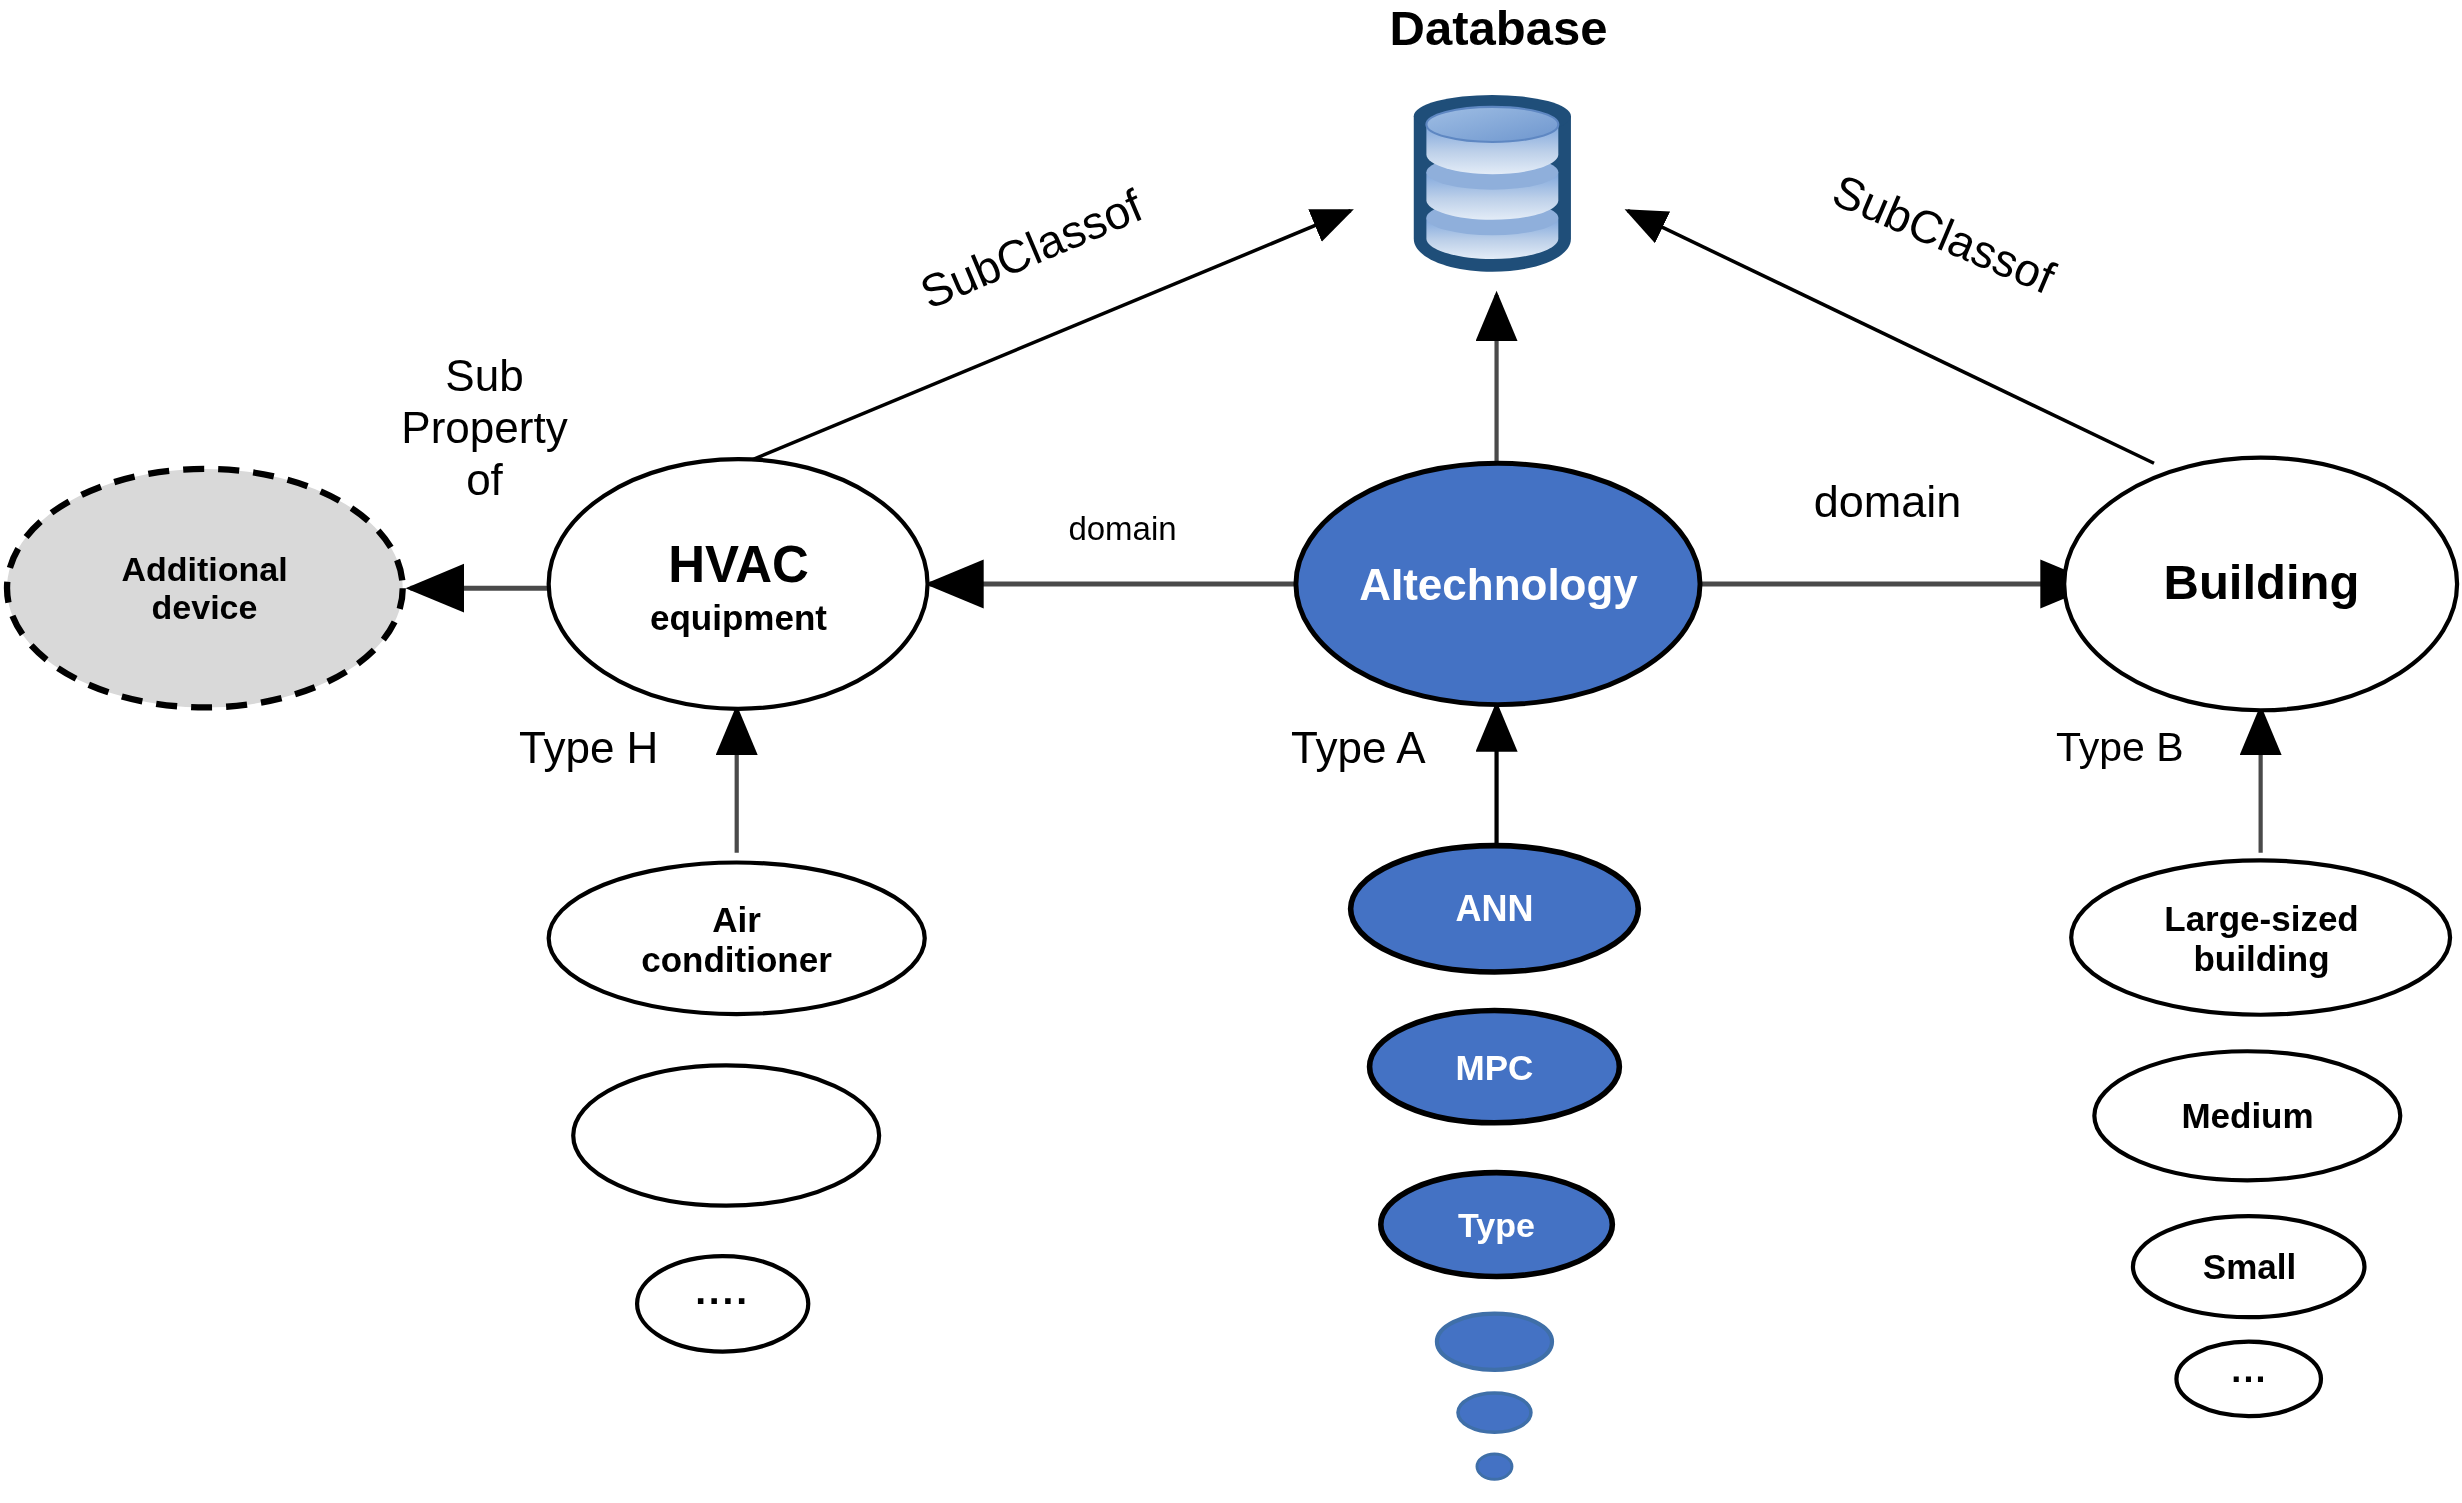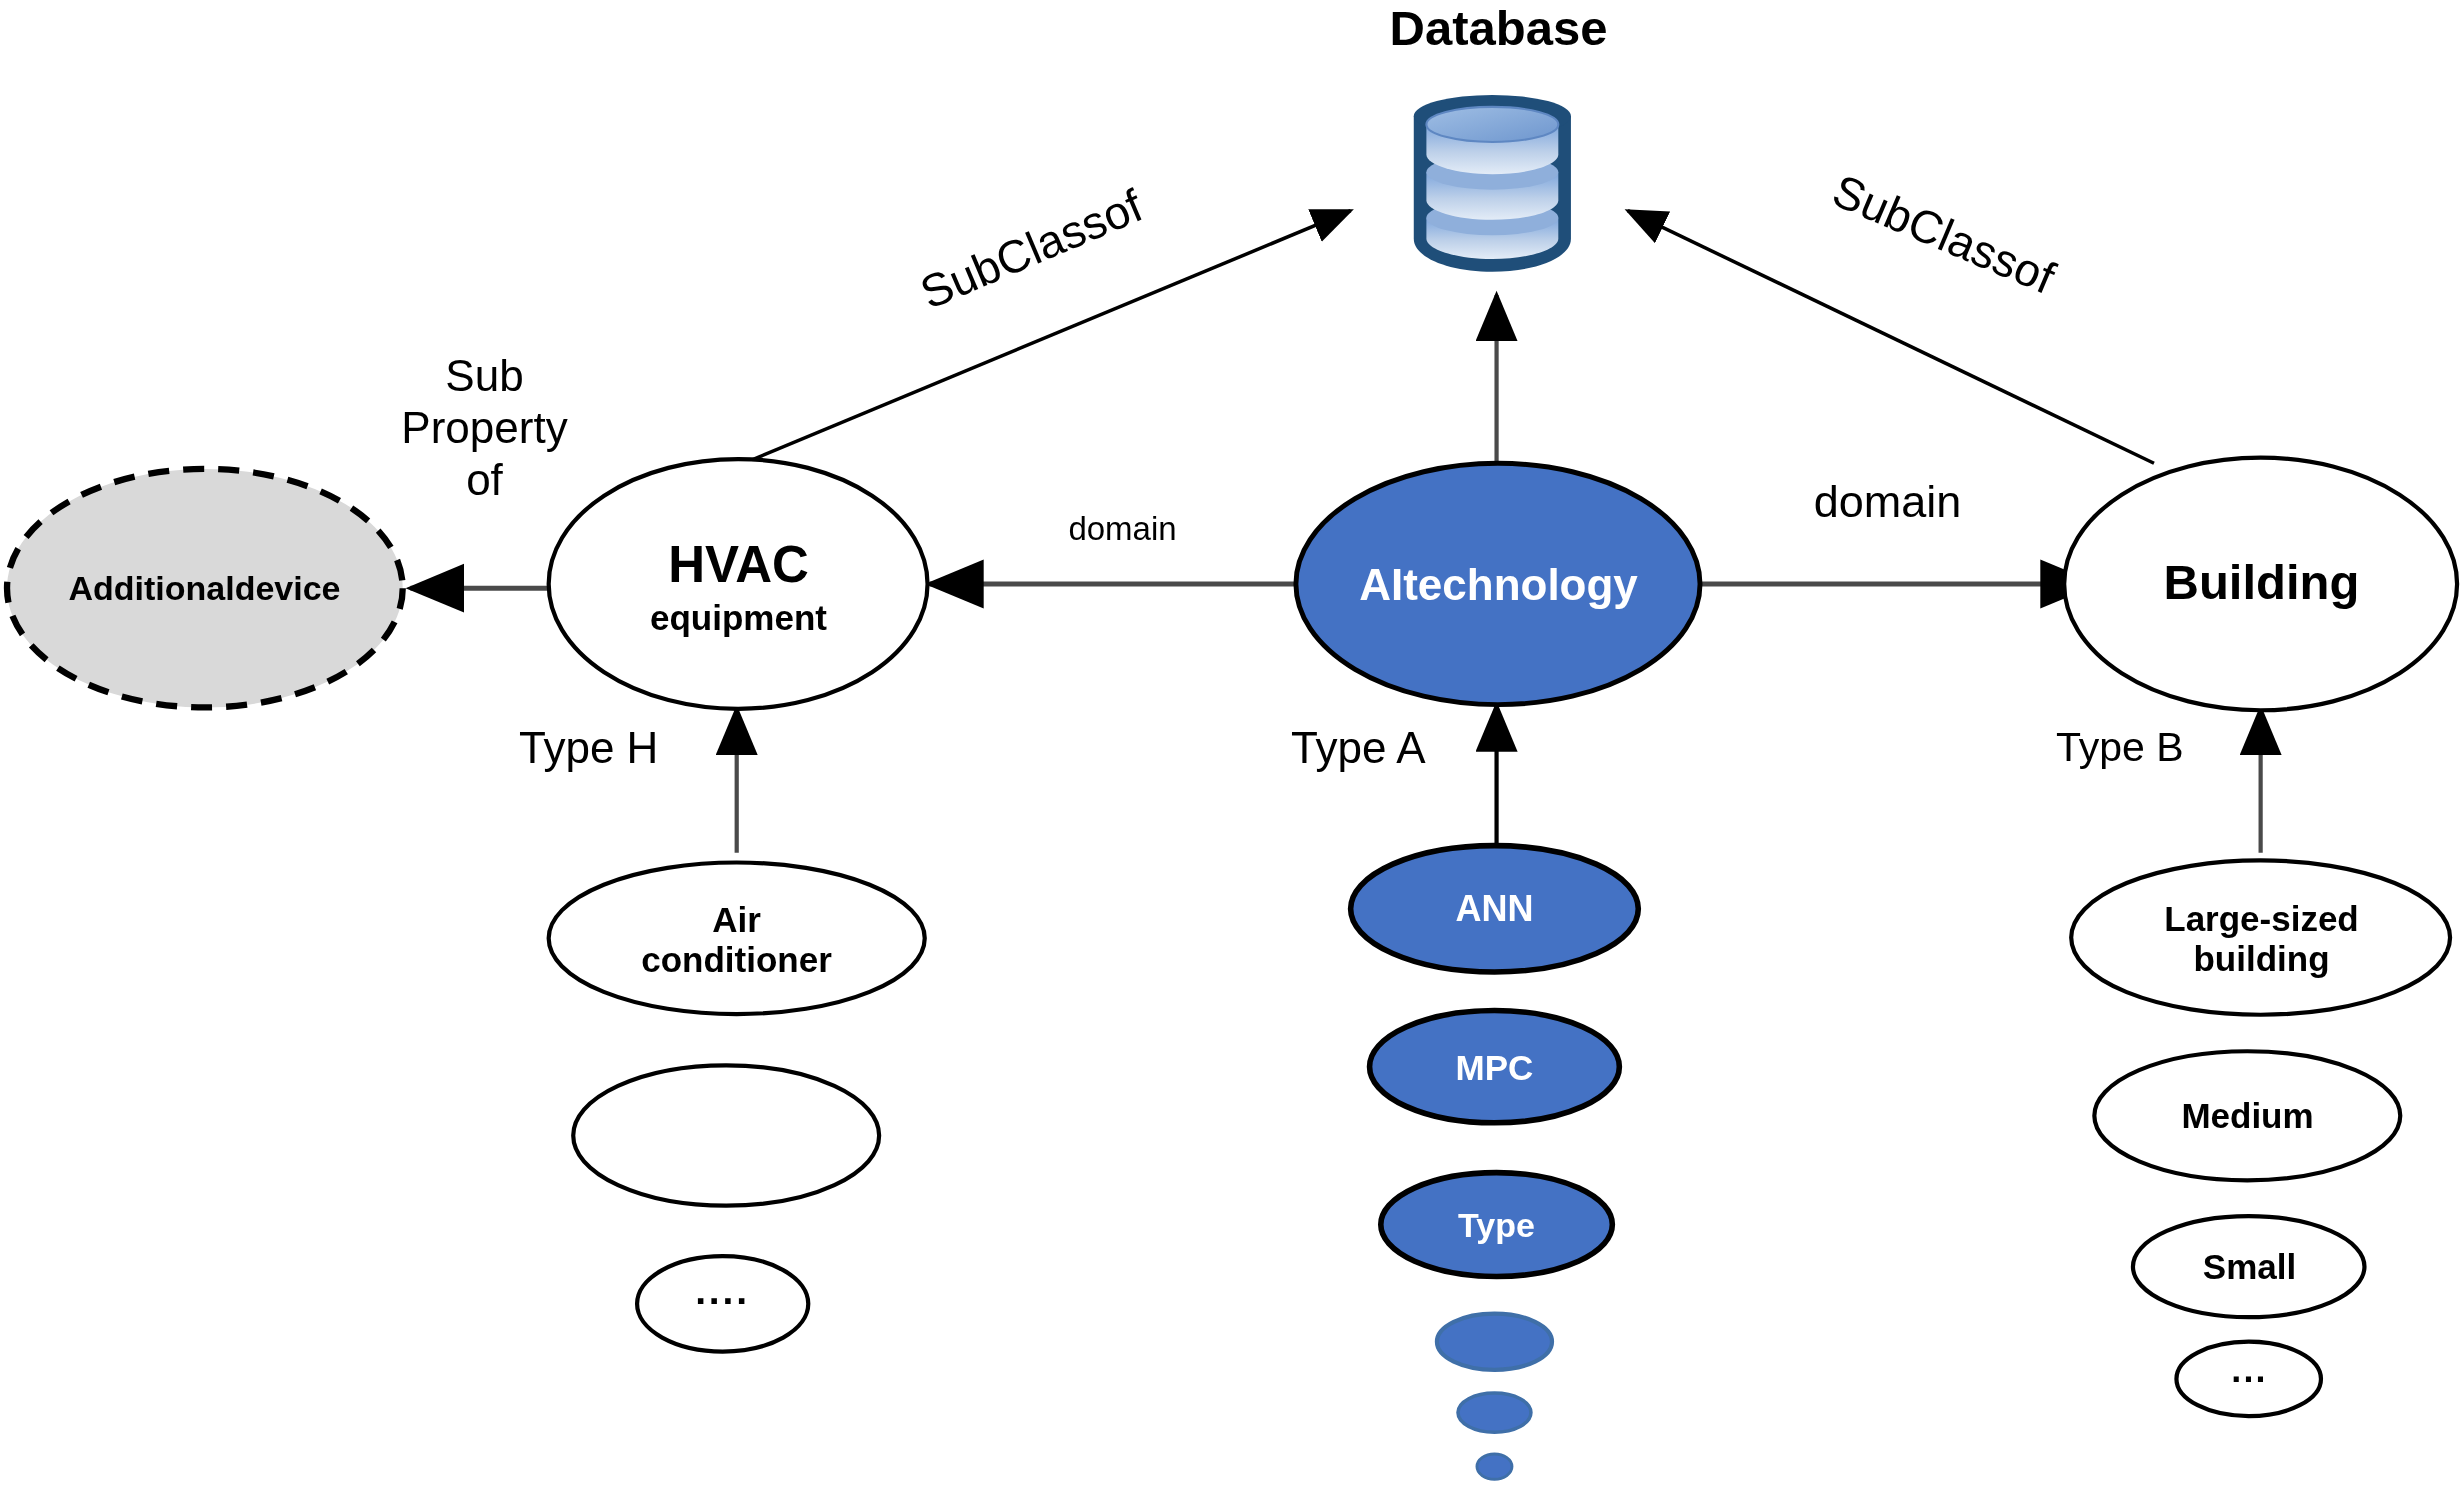--- a/index.html
+++ b/index.html
@@ -129,21 +129,21 @@
 
     <ellipse cx="3222" cy="1336" rx="270" ry="110" fill="#fff" stroke="#000" stroke-width="6"></ellipse>
     <ellipse cx="3203" cy="1590" rx="218" ry="92" fill="#fff" stroke="#000" stroke-width="6"></ellipse>
     <ellipse cx="3205" cy="1805" rx="165" ry="72" fill="#fff" stroke="#000" stroke-width="6"></ellipse>
     <ellimark></ellimark>
     <ellipse cx="3205" cy="1965" rx="103" ry="53" fill="#fff" stroke="#000" stroke-width="6"></ellipse>
   </svg>
 
   <div class="title" style="left:1218px;top:0px;width:561px;font-size:49px;">Database</div>
 
-  <div class="nodeLabel bold" style="left:36px;top:525px;width:337px;height:126px;font-size:34px;flex-direction:row;">
+  <div class="nodeLabel bold" style="left:36px;top:525px;width:337px;height:126px;font-size:34px;flex-direction:column;">
     <span>Additional</span>
     <span>device</span>
   </div>
 
   <div class="nodeLabel" style="left:570px;top:521px;width:337px;height:131px;flex-direction:column;">
     <span class="bold" style="font-size:51px;">HVAC</span>
     <span class="bold" style="font-size:35px;margin-top:4.2px;">equipment</span>
   </div>
 
   <div class="nodeLabel white" style="left:1330px;top:518px;width:337px;height:133px;flex-direction:row;">

